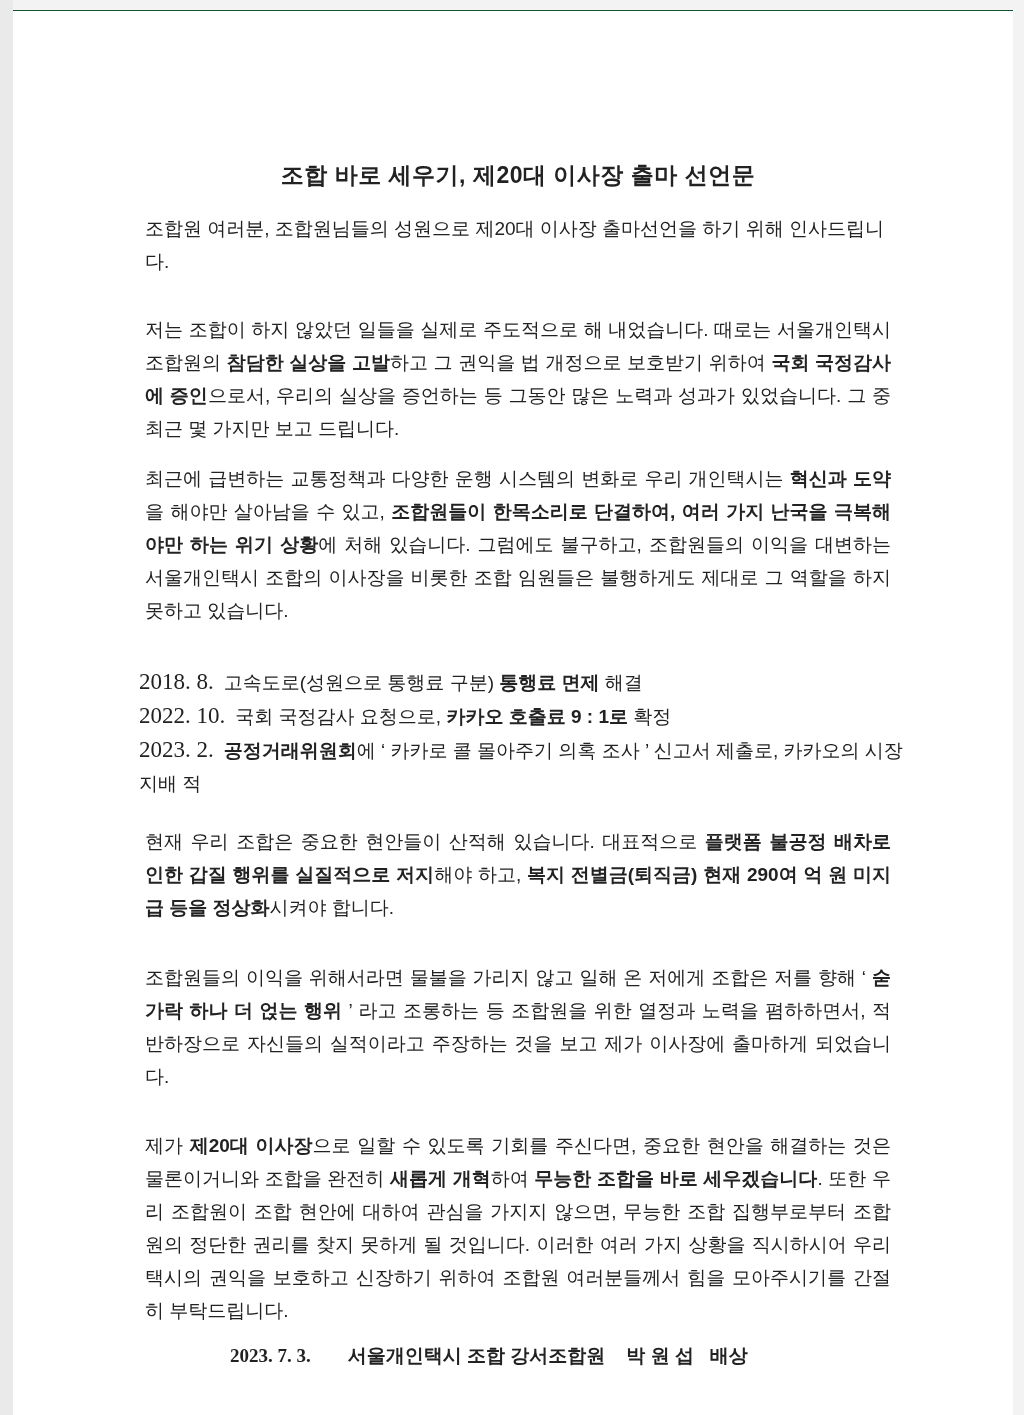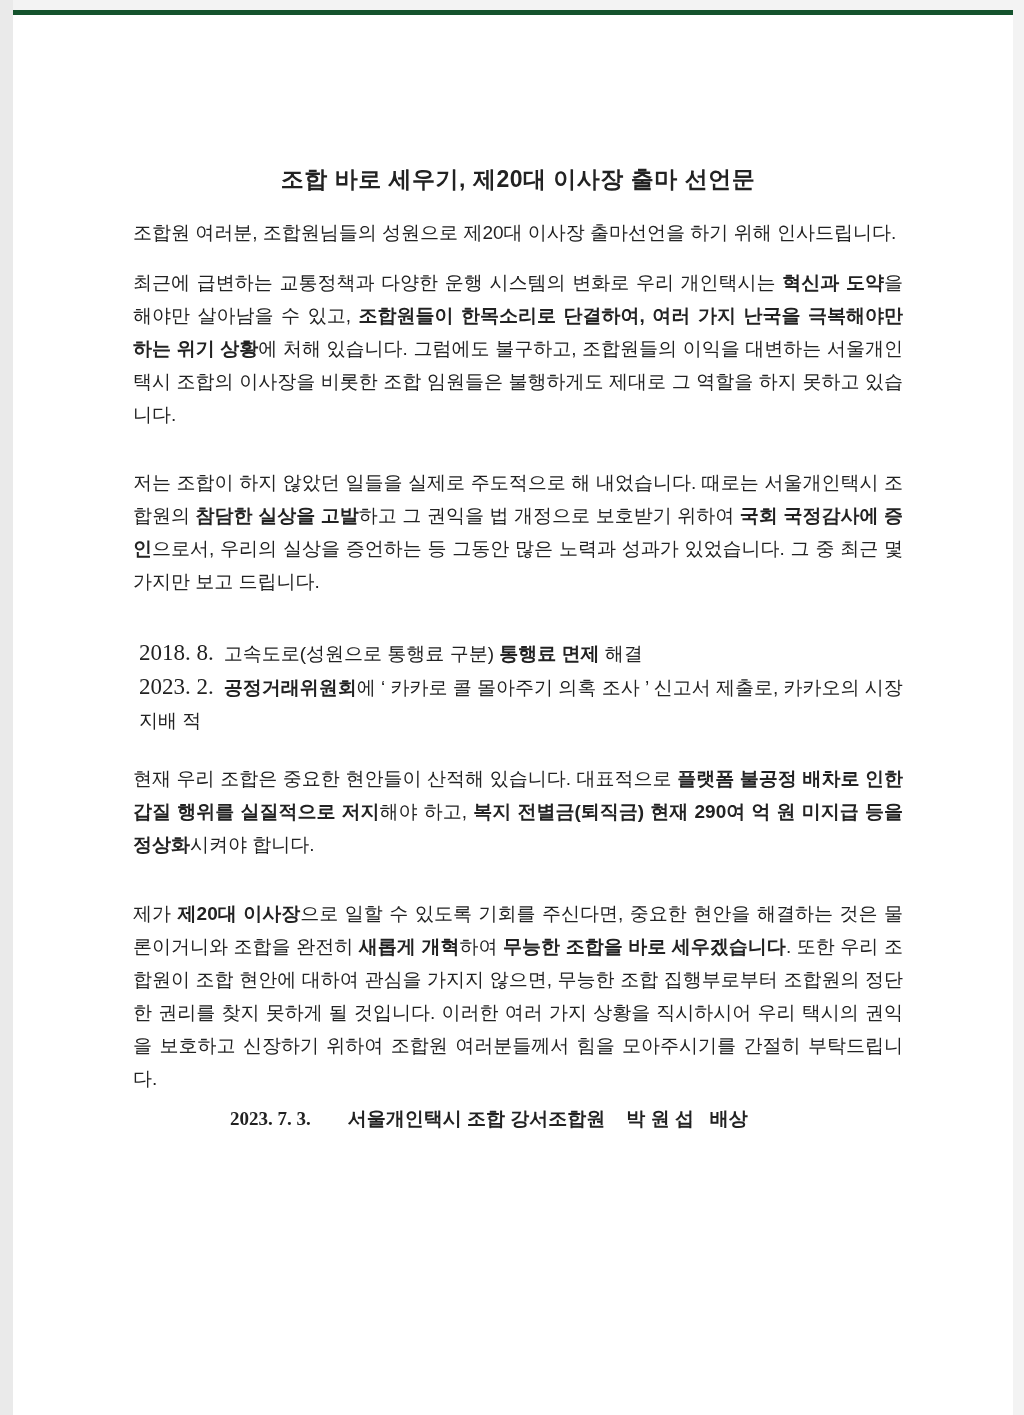--- a/index.html
+++ b/index.html
@@ -10,40 +10,40 @@
     overflow:hidden;
     font-family:"Liberation Sans","DejaVu Sans",sans-serif;
   }
   .edge-left{
     position:absolute;left:0;top:0;width:13px;height:1415px;
     background:#eaeaea;
   }
   .page{
     position:absolute;left:13px;top:10px;width:1000px;height:1405px;
     background:#ffffff;
-    border-top:5px solid #14532d;
+    border-top:1px solid #14532d;
     box-sizing:border-box;
   }
   .content{
     width:770px;
     margin-left:120px;
     color:#222222;
     font-size:19px;
     line-height:33px;
   }
   .title{
     margin-top:148px;
     font-size:23px;
     font-weight:700;
     line-height:33px;
     text-align:center;
     letter-spacing:0.5px;
   }
   .para{
-    margin:0;
+    margin:12px;
     text-align:justify;
     word-break:break-all;
   }
   #p1{margin-top:20px;text-align:left;}
   #p2{margin-top:17px;}
   #p3{margin-top:35px;}
   .achievements{margin-top:38px;padding-left:6px;}
   .ach-line{line-height:33px;}
   .ach-line.cont{margin-left:62px;}
   .ach-date{
@@ -71,34 +71,38 @@
 
 <div class="edge-left"></div>
 
 <div class="page">
   <div class="content">
 
     <div class="title">조합 바로 세우기, 제20대 이사장 출마 선언문</div>
 
     <p class="para" id="p1"><span>조합원 여러분, 조합원님들의 성원으로 제20대 이사장 출마선언을 하기 위해 인사드립니다.</span></p>
 
+    <p class="para" id="p3"><span>저는 조합이 하지 않았던 일들을 실제로 주도적으로 해 내었습니다. 때로는 서울개인택시 조합원의 </span><span class="b">참담한 실상을 고발</span><span>하고 그 권익을 법 개정으로 보호받기 위하여 </span><span class="b">국회 국정감사에 증인</span><span>으로서, 우리의 실상을 증언하는 등 그동안 많은 노력과 성과가 있었습니다. 그 중 최근 몇 가지만 보고 드립니다.</span></p>
+
     <p class="para" id="p2"><span>최근에 급변하는 교통정책과 다양한 운행 시스템의 변화로 우리 개인택시는 </span><span class="b">혁신과 도약</span><span>을 해야만 살아남을 수 있고, </span><span class="b">조합원들이 한목소리로 단결하여, 여러 가지 난국을 극복해야만 하는 위기 상황</span><span>에 처해 있습니다. 그럼에도 불구하고, 조합원들의 이익을 대변하는 서울개인택시 조합의 이사장을 비롯한 조합 임원들은 불행하게도 제대로 그 역할을 하지 못하고 있습니다.</span></p>
-
-    <p class="para" id="p3"><span>저는 조합이 하지 않았던 일들을 실제로 주도적으로 해 내었습니다. 때로는 서울개인택시 조합원의 </span><span class="b">참담한 실상을 고발</span><span>하고 그 권익을 법 개정으로 보호받기 위하여 </span><span class="b">국회 국정감사에 증인</span><span>으로서, 우리의 실상을 증언하는 등 그동안 많은 노력과 성과가 있었습니다. 그 중 최근 몇 가지만 보고 드립니다.</span></p>
 
     <div class="achievements">
         <div class="ach-item">
           <div class="ach-line"><span class="ach-date serif">2018. 8.</span><span>고속도로(성원으로 통행료 구분) </span><span class="b">통행료 면제</span><span> 해결</span></div>
+        </div>
+        <div class="ach-item">
+          <div class="ach-line"><span class="ach-date serif">2022. 10.</span><span>국회 국정감사 요청으로, </span><span class="b">카카오 호출료 9 : 1로</span><span> 확정</span></div>
         </div>
         <div class="ach-item">
           <div class="ach-line"><span class="ach-date serif">2023. 2.</span><span class="b">공정거래위원회</span><span>에 ‘ 카카로 콜 몰아주기 의혹 조사 ’ 신고서 제출로, 카카오의 시장지배 적</span></div>
         </div>
       </div>
 
     <p class="para" id="p4"><span>현재 우리 조합은 중요한 현안들이 산적해 있습니다. 대표적으로 </span><span class="b">플랫폼 불공정 배차로 인한 갑질 행위를 실질적으로 저지</span><span>해야 하고, </span><span class="b">복지 전별금(퇴직금) 현재 290여 억 원 미지급 등을 정상화</span><span>시켜야 합니다.</span></p>
 
+    <p class="para" id="p5"><span>조합원들의 이익을 위해서라면 물불을 가리지 않고 일해 온 저에게 조합은 저를 향해 ‘ </span><span class="b">숟가락 하나 더 얹는 행위</span><span> ’ 라고 조롱하는 등 조합원을 위한 열정과 노력을 폄하하면서, 적반하장으로 자신들의 실적이라고 주장하는 것을 보고 제가 이사장에 출마하게 되었습니다.</span></p>
 
     <p class="para" id="p6"><span>제가 </span><span class="b">제20대 이사장</span><span>으로 일할 수 있도록 기회를 주신다면, 중요한 현안을 해결하는 것은 물론이거니와 조합을 완전히 </span><span class="b">새롭게 개혁</span><span>하여 </span><span class="b">무능한 조합을 바로 세우겠습니다</span><span>. 또한 우리 조합원이 조합 현안에 대하여 관심을 가지지 않으면, 무능한 조합 집행부로부터 조합원의 정단한 권리를 찾지 못하게 될 것입니다. 이러한 여러 가지 상황을 직시하시어 우리 택시의 권익을 보호하고 신장하기 위하여 조합원 여러분들께서 힘을 모아주시기를 간절히 부탁드립니다.</span></p>
 
     <div class="signature"><span class="b serif">2023. 7. 3.</span><span class="b">       서울개인택시 조합 강서조합원    박 원 섭   배상</span></div>
 
   </div>
 </div>
 
 </body></html>

